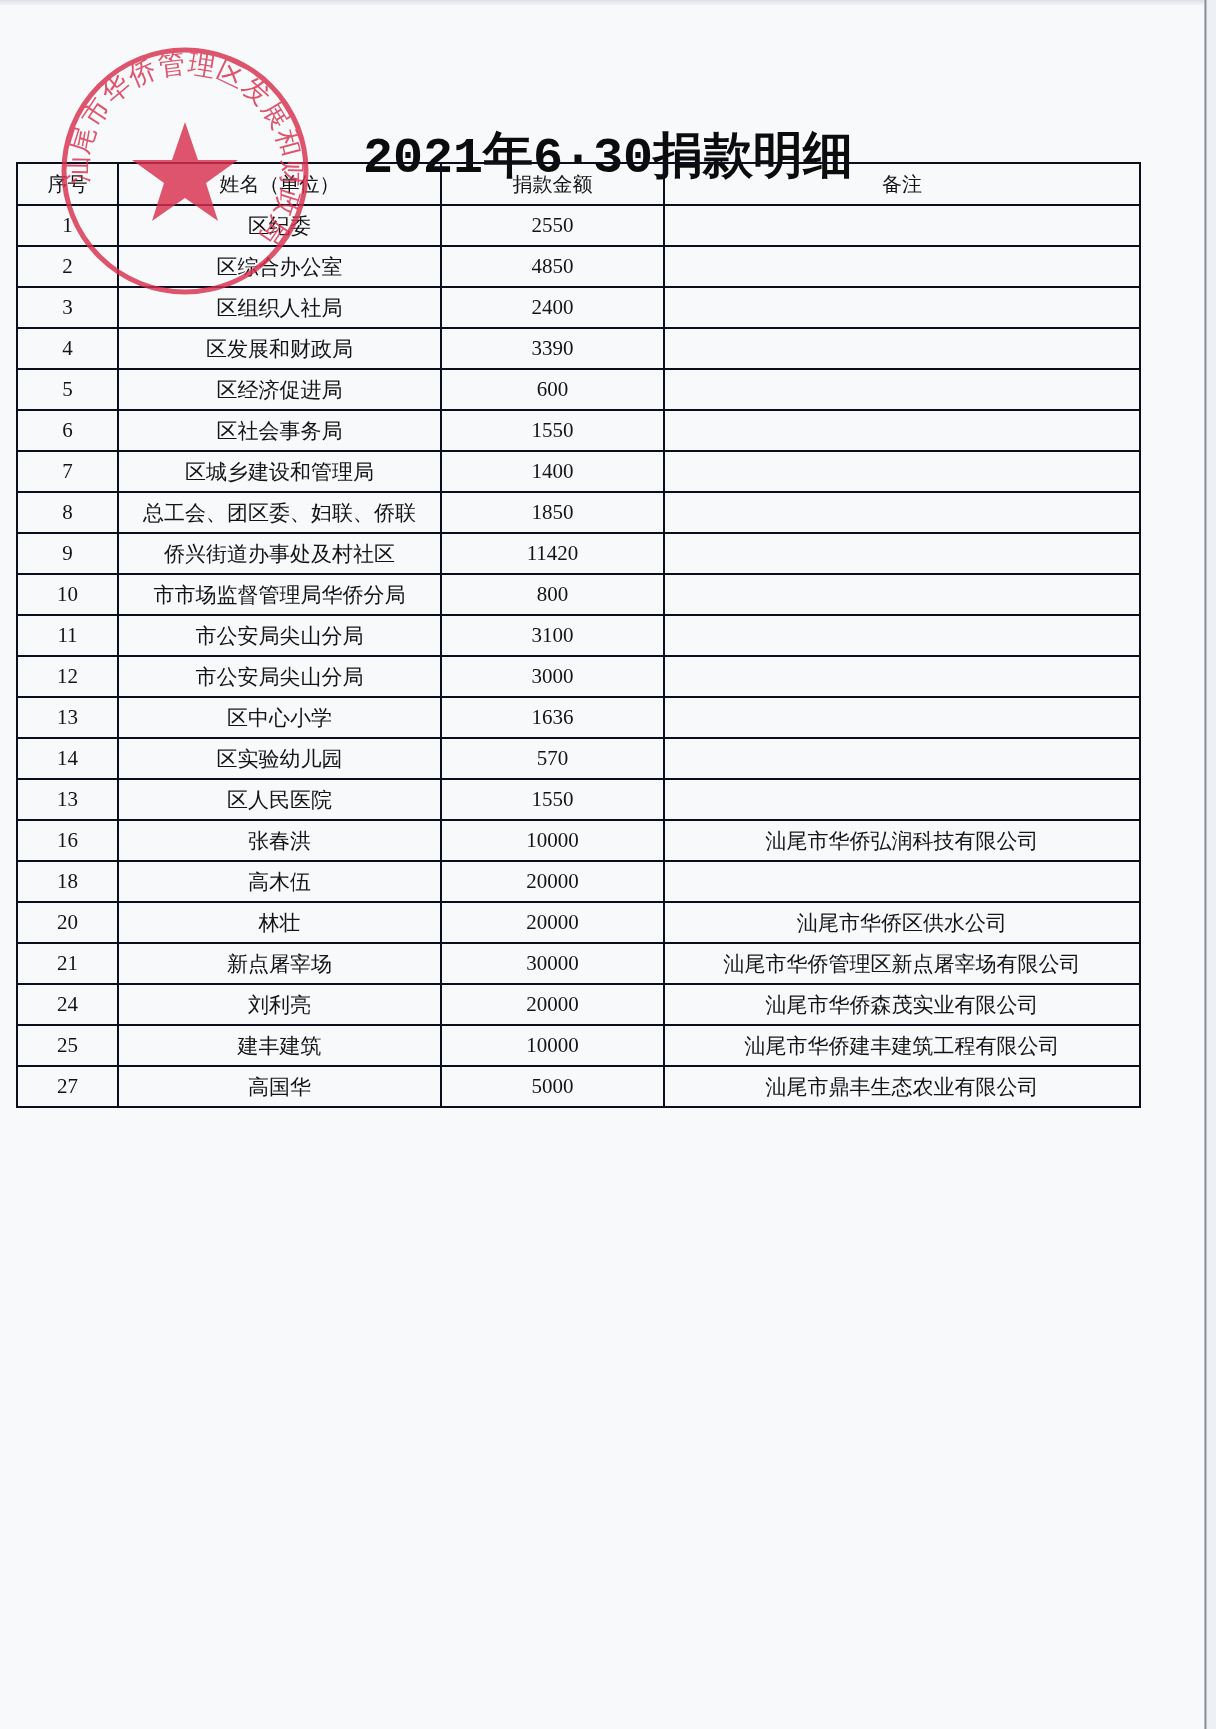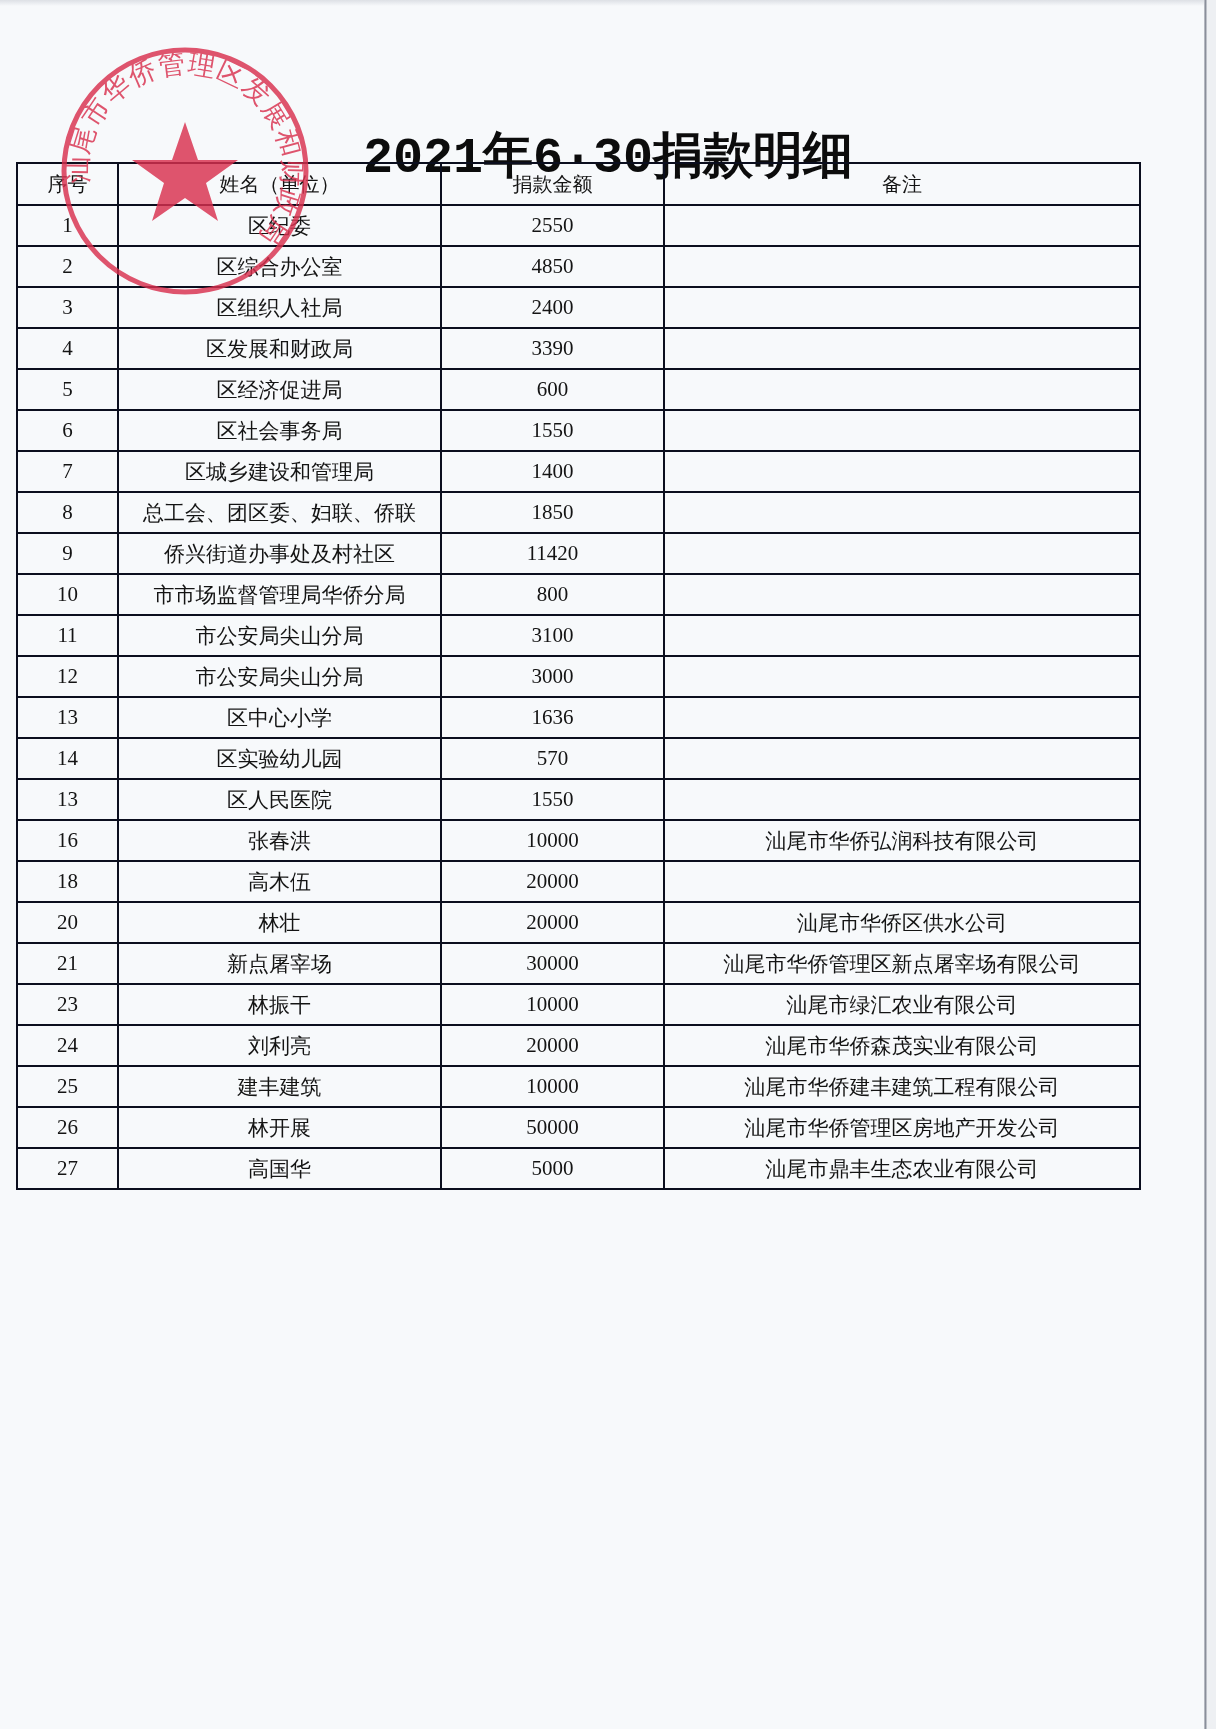--- a/index.html
+++ b/index.html
@@ -189,42 +189,30 @@
         <td class="amt">20000</td>
         <td class="note">汕尾市华侨区供水公司</td>
       </tr>
       <tr>
         <td class="num">21</td>
         <td class="name">新点屠宰场</td>
         <td class="amt">30000</td>
         <td class="note">汕尾市华侨管理区新点屠宰场有限公司</td>
       </tr>
       <tr>
-        <td class="num">23</td>
-        <td class="name">林振干</td>
-        <td class="amt">10000</td>
-        <td class="note">汕尾市绿汇农业有限公司</td>
-      </tr>
-      <tr>
         <td class="num">24</td>
         <td class="name">刘利亮</td>
         <td class="amt">20000</td>
         <td class="note">汕尾市华侨森茂实业有限公司</td>
       </tr>
       <tr>
         <td class="num">25</td>
         <td class="name">建丰建筑</td>
         <td class="amt">10000</td>
         <td class="note">汕尾市华侨建丰建筑工程有限公司</td>
-      </tr>
-      <tr>
-        <td class="num">26</td>
-        <td class="name">林开展</td>
-        <td class="amt">50000</td>
-        <td class="note">汕尾市华侨管理区房地产开发公司</td>
       </tr>
       <tr>
         <td class="num">27</td>
         <td class="name">高国华</td>
         <td class="amt">5000</td>
         <td class="note">汕尾市鼎丰生态农业有限公司</td>
       </tr>
     </tbody>
 </table>
 

